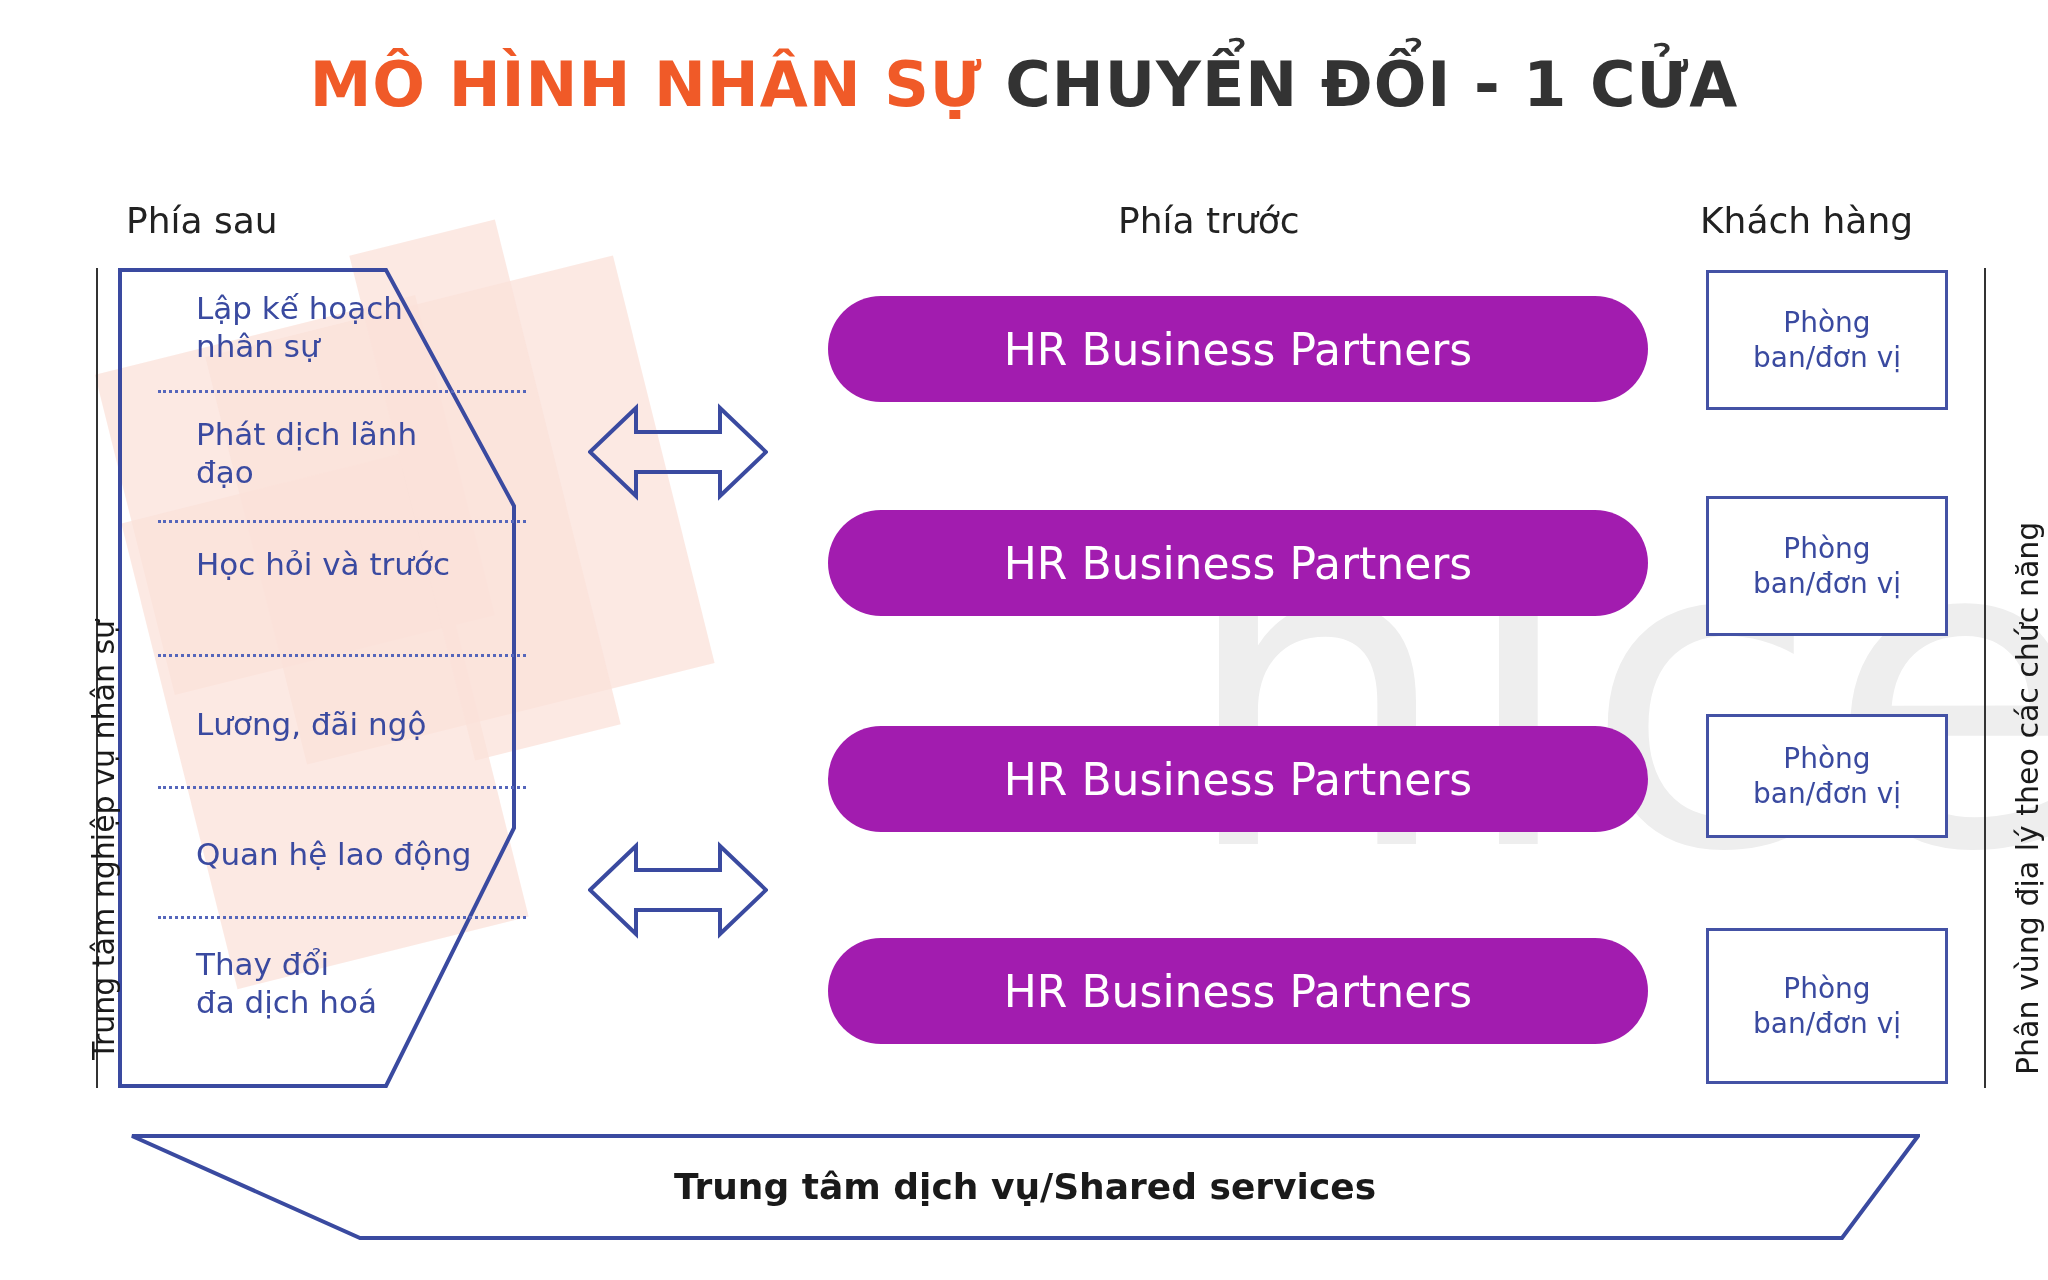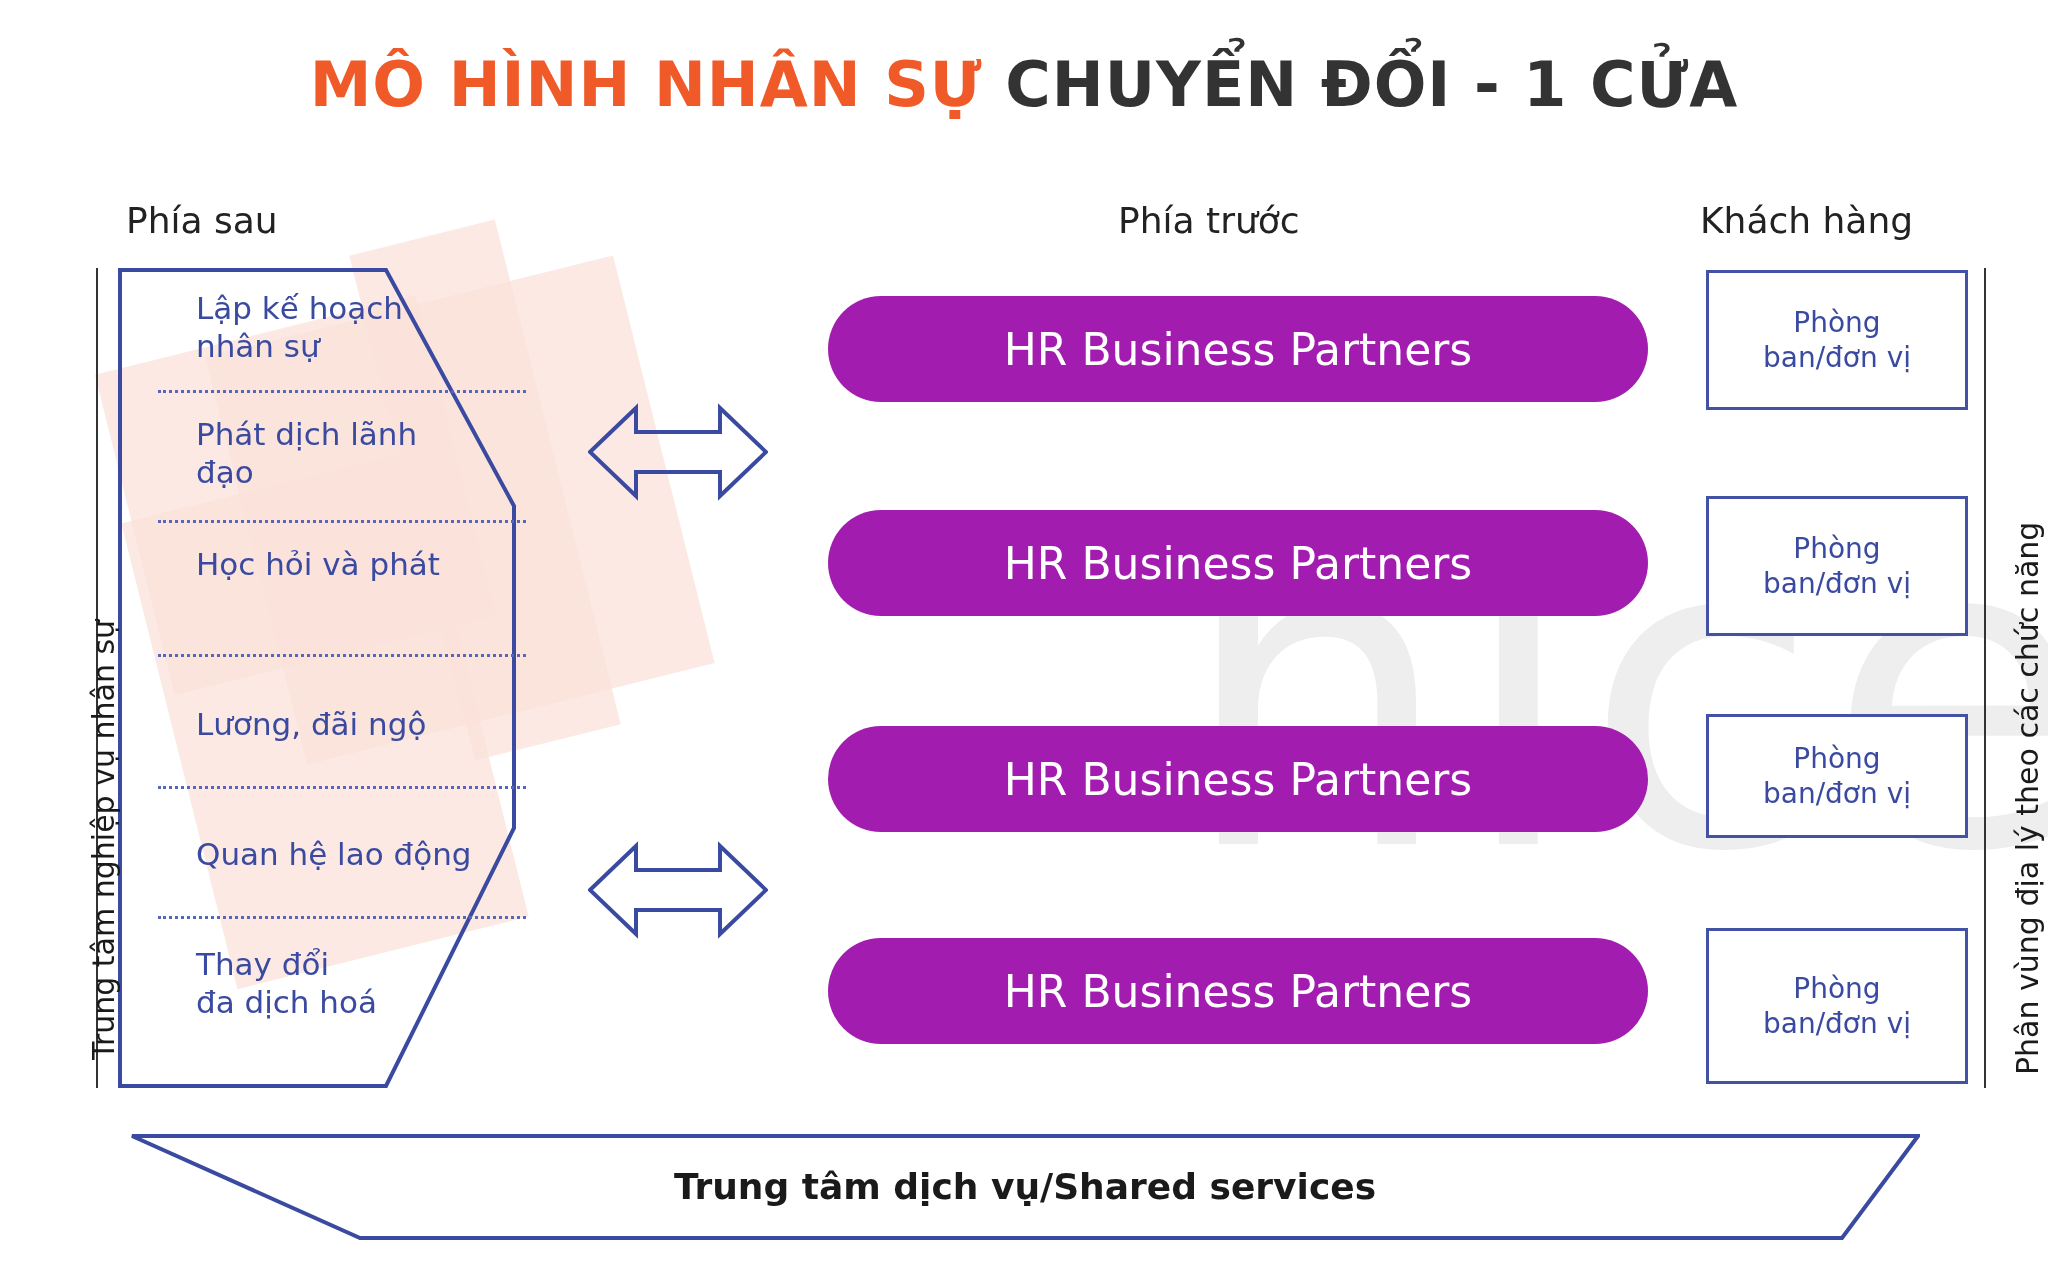--- a/index.html
+++ b/index.html
@@ -155,21 +155,21 @@
     display: flex;
     align-items: center;
     justify-content: center;
     z-index: 4;
   }
 
   
   .cust-box {
     position: absolute;
     left: 1706px;
-    width: 262px;
+    width: 242px;
     border: 3px solid #4452a5;
     background: #ffffff;
     color: #3a4aa0;
     font-size: 28px;
     line-height: 1.25;
     font-family: "DejaVu Sans", sans-serif;
     text-align: center;
     display: flex;
     align-items: center;
     justify-content: center;
@@ -236,21 +236,21 @@
     </div>
     <div class="divider" style="top:122px;"></div>
 
     <div class="back-item" style="top:148px;">
       <div>Phát dịch lãnh</div>
       <div>đạo</div>
     </div>
     <div class="divider" style="top:252px;"></div>
 
     <div class="back-item" style="top:278px;">
-      <div>Học hỏi và phát</div>
+      <div>Học hỏi và trước</div>
     </div>
     <div class="divider" style="top:386px;"></div>
 
     <div class="back-item" style="top:438px;">
       <div>Lương, đãi ngộ</div>
       <div></div>
     </div>
     <div class="divider" style="top:518px;"></div>
 
     <div class="back-item" style="top:568px;">

